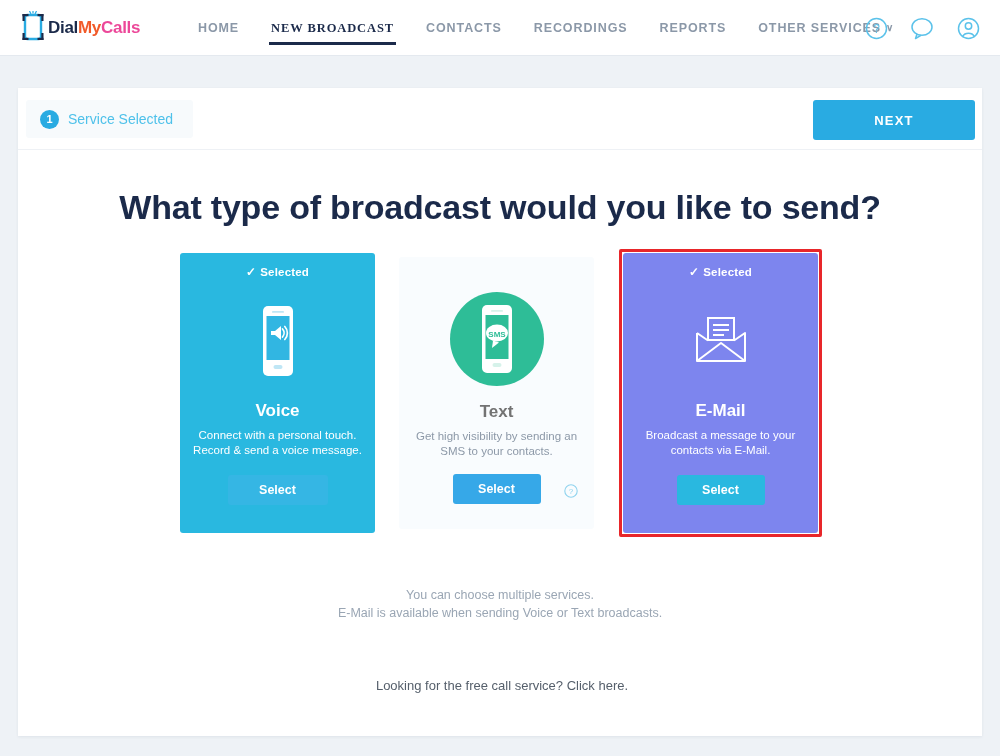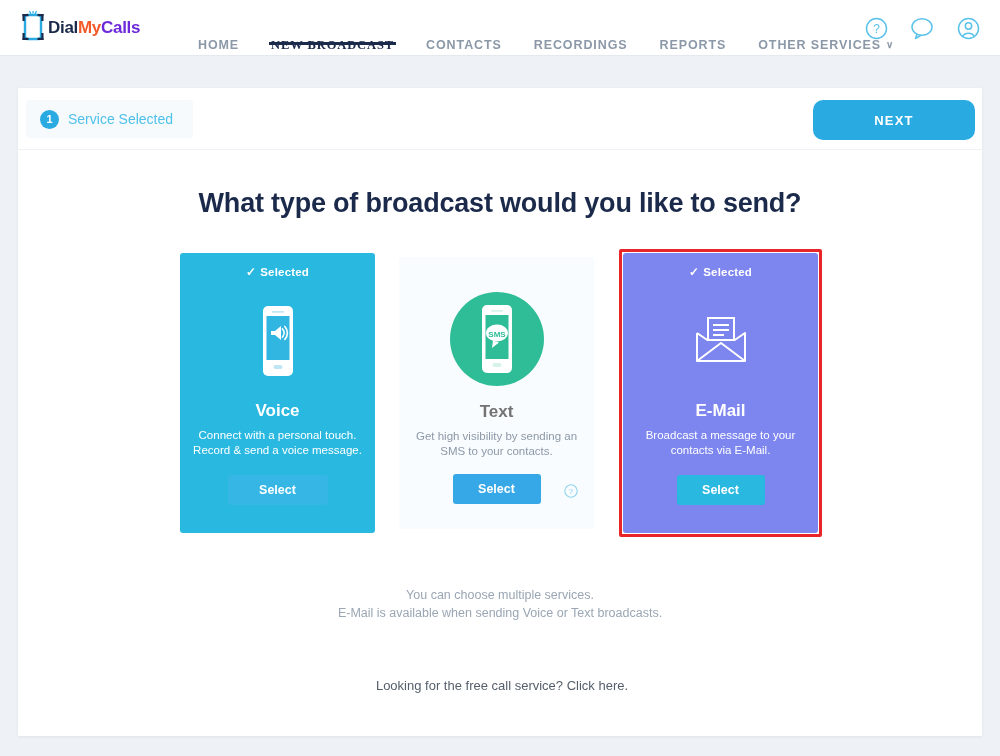--- a/index.html
+++ b/index.html
@@ -41,37 +41,37 @@
   }
   .logo-text {
     font-size: 17px;
     font-weight: bold;
     letter-spacing: -0.3px;
     white-space: nowrap;
     line-height: 1;
   }
   .lt-dial { color: #1b2a4a; }
   .lt-my   { color: #f15a29; }
-  .lt-calls{ color: #6d28d9; }
+  .lt-calls{ color: #ec4899; }
 
   .nav-links {
     position: absolute;
     left: 182px;
     top: 0;
     height: 56px;
     display: flex;
     align-items: center;
     gap: 0;
   }
   .nav-item {
     font-size: 12.5px;
     font-weight: bold;
     letter-spacing: 0.9px;
     color: #8b98a8;
-    padding: 17px 16px;
+    padding: 0 16px;
     height: 56px;
     line-height: 56px;
     cursor: pointer;
     white-space: nowrap;
     position: relative;
   }
   .nav-item.active {
     color: #1b2a4a;
     font-family: Liberation Serif, serif;
   }
@@ -154,37 +154,37 @@
   }
 
   .next-btn {
     position: absolute;
     right: 7px;
     top: 12px;
     width: 162px;
     height: 40px;
     background: #29abe2;
     border: none;
-    border-radius: 10px;
+    border-radius: 3px;
     color: #ffffff;
     font-size: 13px;
     font-weight: bold;
     letter-spacing: 1.2px;
     cursor: pointer;
     font-family: "Liberation Sans", sans-serif;
   }
 
   
   .heading {
     position: absolute;
     top: 100px;
     left: 0;
     width: 964px;
     text-align: center;
-    font-size: 27px;
+    font-size: 34px;
     font-weight: bold;
     color: #1b2a4a;
     letter-spacing: -0.2px;
   }
 
   
   .cards {
     position: absolute;
     top: 165px;
     left: 0;

